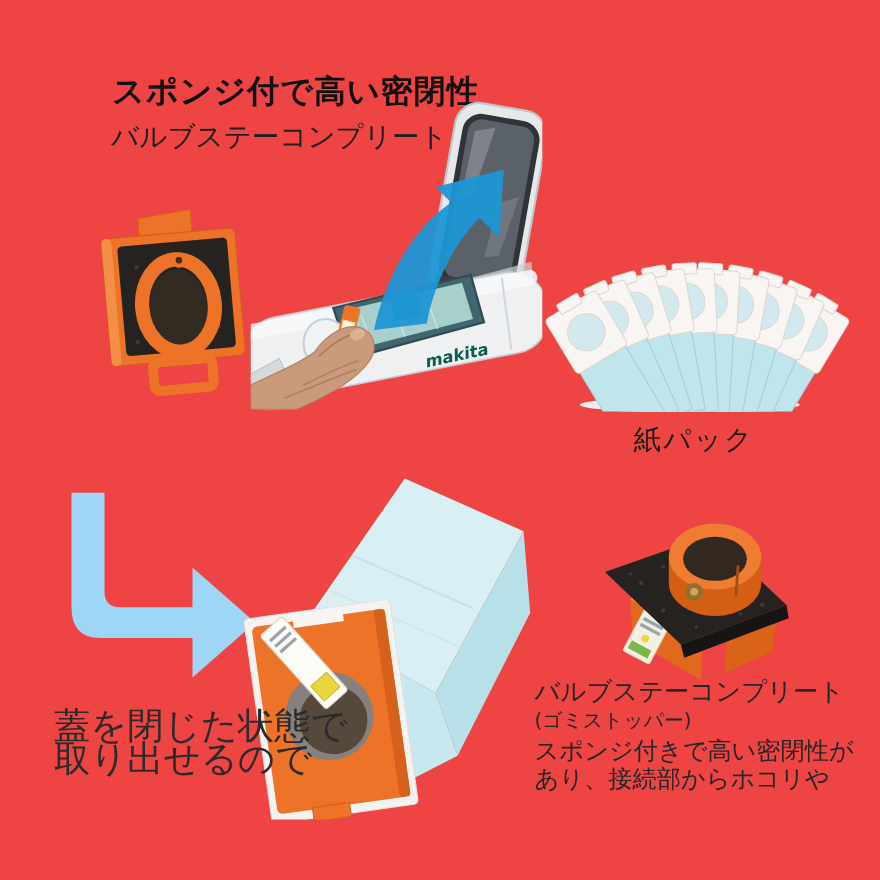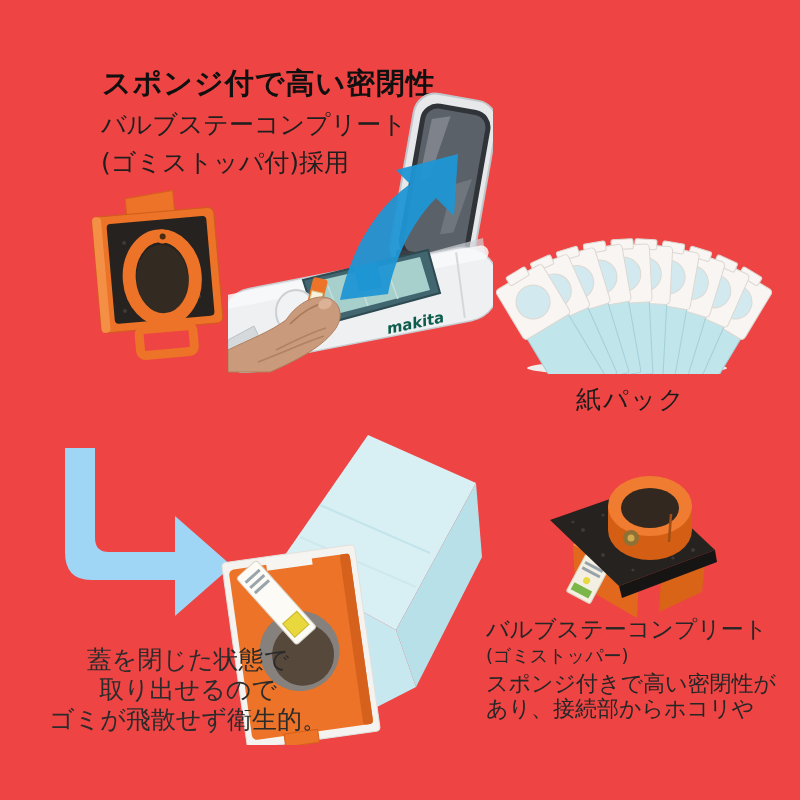--- a/index.html
+++ b/index.html
@@ -2,37 +2,36 @@
 <html lang="ja" style="--accent-orange: #EC7327; --accent-orange-dark: #D5611C; --arrow-light-blue: #9FD6F5; --photo-arrow-blue: #1F96D4; --bag-blue: #C6E8EE; --bag-blue-light: #D8F0F4; --bag-blue-shade: #B7E0E9; --sponge-black: #26221F; --pack-paper-white: #F8F5F2; --pack-bag-blue: #C0E5EB; --makita-green: #0D5C4D; --text-dark: #101010;"><head>
 <meta charset="utf-8">
 <style>
   html,body{margin:0;padding:0;background:#fff;}
   #canvas{position:relative;width:800px;height:800px;background:#ef4444;overflow:hidden;
           font-family:"DejaVu Sans","Liberation Sans",sans-serif;}
   .abs{position:absolute;}
   .hdr-title{left:102px;top:64px;font-size:29px;font-weight:700;color:#101010;letter-spacing:1px;white-space:nowrap;}
   .hdr-sub{left:101px;top:106px;font-size:25px;color:#1f1f1f;line-height:38px;white-space:nowrap;}
   .pack-label{left:576px;top:383px;font-size:25px;color:#1c1c1c;letter-spacing:2px;white-space:nowrap;}
-  .cap-left{left:49px;top:645px;font-size:25px;line-height:30px;color:#2b2b2b;white-space:nowrap;text-align:center;}
+  .cap-left{left:49px;top:645px;font-size:33px;line-height:30px;color:#2b2b2b;white-space:nowrap;}
   .cap-right{left:486px;top:615px;color:#262626;}
   .cap-right .t{font-size:23px;line-height:28px;white-space:nowrap;}
   .cap-right .s{font-size:18px;line-height:25px;white-space:nowrap;}
   .cap-right .b{font-size:22px;line-height:25px;white-space:nowrap;}
   .cap-right .b1{margin-top:3px;}
   svg{display:block;}
 </style>
 </head>
 <body>
 
 <div id="canvas">
 
   <div class="abs hdr-title">スポンジ付で高い密閉性</div>
   <div class="abs hdr-sub">
     <div>バルブステーコンプリート</div>
-    <div>(ゴミストッパ付)採用</div>
   </div>
 
   <svg class="abs" style="left:82px;top:190px" width="155" height="170" viewBox="0 0 155 170">
     <g transform="rotate(-5 77 85)">
       <polygon points="50,6 98,2 98,26 62,30 50,24" fill="var(--accent-orange,#EC7327)" stroke="#d5611c"></polygon>
       <rect x="15" y="22" width="122" height="116" rx="6" fill="var(--accent-orange,#EC7327)" stroke="#cf5d1b"></rect>
       <rect x="15" y="22" width="9" height="116" rx="4" fill="#f49045"></rect>
       <rect x="29" y="30" width="100" height="100" rx="4" fill="var(--sponge-black,#26221f)"></rect>
       <g fill="#403b37">
         <circle cx="45" cy="50" r="2"></circle>
@@ -193,21 +192,20 @@
       <ellipse cx="107" cy="58" rx="29" ry="20" fill="#32281f"></ellipse>
       <line x1="128" y1="64" x2="126" y2="92" stroke="#a34e12" stroke-width="2.5"></line>
       <circle cx="88" cy="88" r="8" fill="#8f7134"></circle>
       <circle cx="88" cy="88" r="3.5" fill="#d2a94f"></circle>
     </g>
   </svg>
 
   <div class="abs cap-left">
     <div>蓋を閉じた状態で</div>
     <div>取り出せるので</div>
-    <div>ゴミが飛散せず衛生的。</div>
   </div>
 
   <div class="abs cap-right">
     <div class="t">バルブステーコンプリート</div>
     <div class="s">(ゴミストッパー)</div>
     <div class="b b1">スポンジ付きで高い密閉性が</div>
     <div class="b">あり、接続部からホコリや</div>
   </div>
 
 </div>

